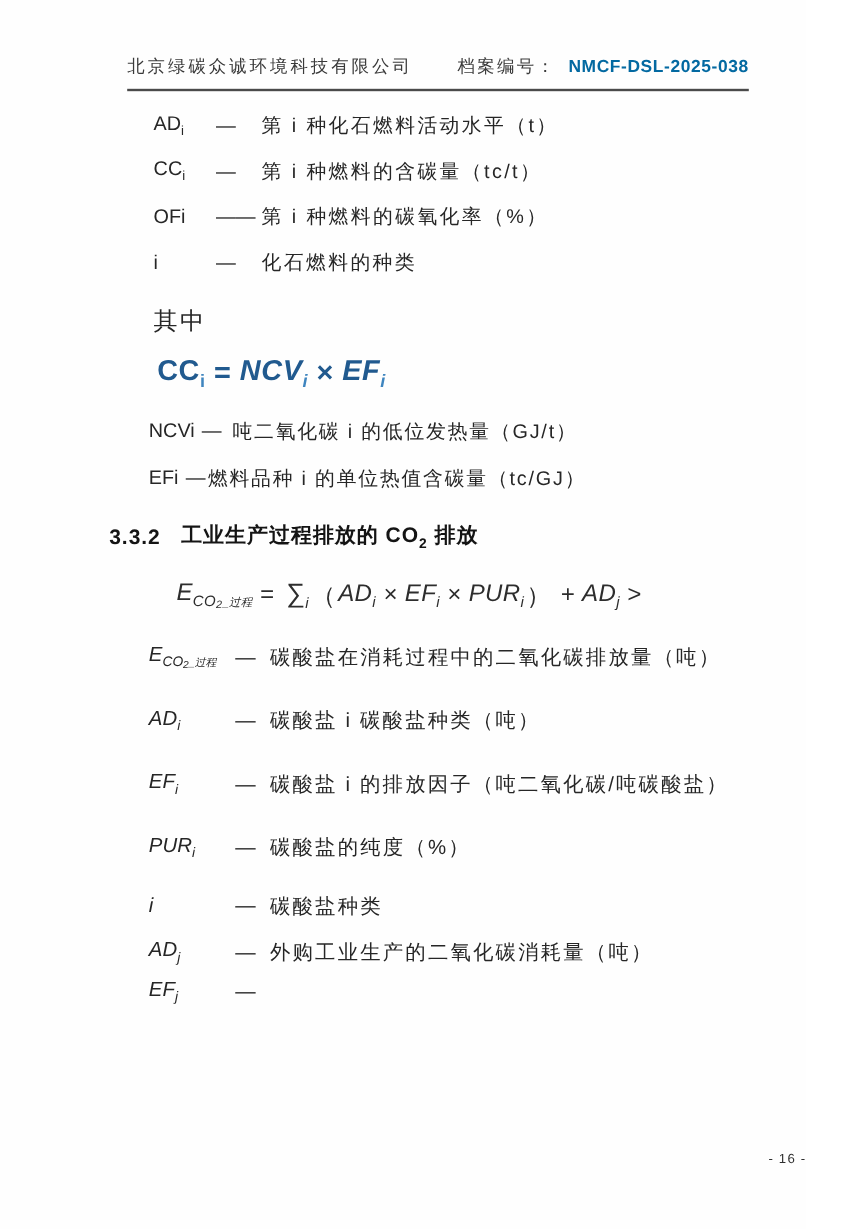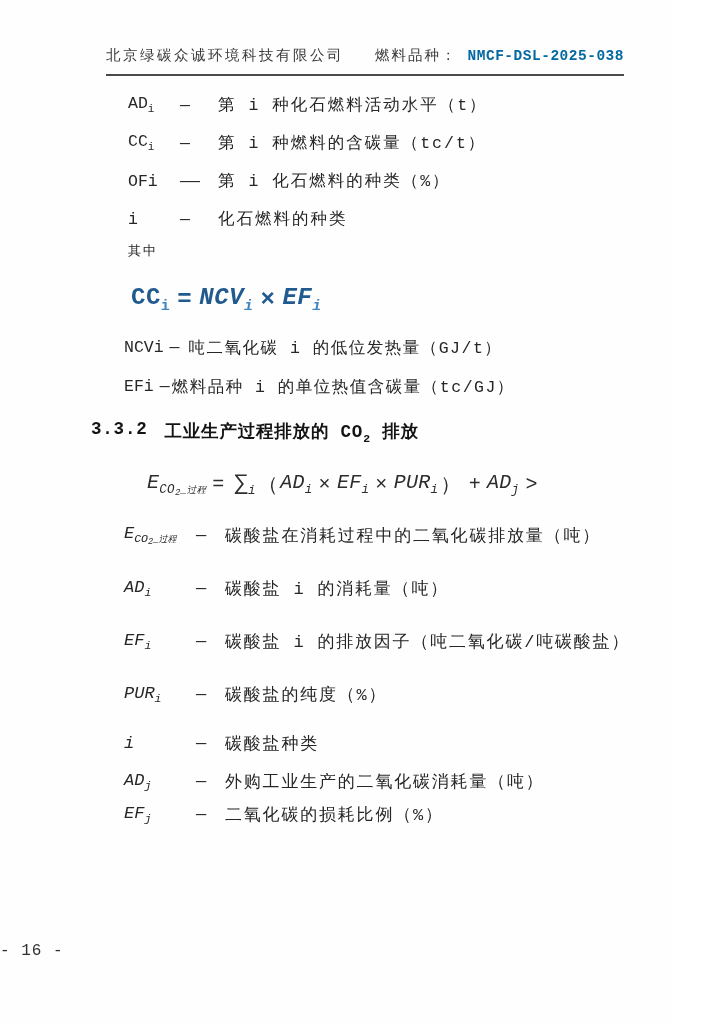--- a/index.html
+++ b/index.html
@@ -1,20 +1,20 @@
 <!DOCTYPE html>
 <html><head>
 <meta charset="utf-8">
 <style>
   * { margin:0; padding:0; box-sizing:border-box; }
   html,body { background:#ffffff; }
   .page {
     position:relative; width:672px; height:1024px;
     background:#fefefe; overflow:hidden;
-    font-family:Liberation Mono, monospace;
+    font-family:Liberation Sans, sans-serif;
     color:#262626;
   }
   
   .header {
     position:absolute; top:46px; left:106px; width:518px;
     display:flex; justify-content:space-between; align-items:baseline;
     padding-bottom:9px; border-bottom:2px solid #4a4a4a;
     font-size:14.5px; color:#3a3a3a;
   }
   .company { letter-spacing:2.5px; }
@@ -25,41 +25,41 @@
   
   .content { position:absolute; top:86px; left:91px; width:514px; }
 
   
   .def1-row { display:flex; align-items:center; height:38px; margin-left:37px; font-size:16.5px; }
   .def1-term { min-width:52px; }
   .def1-dash { min-width:38px; white-space:nowrap; }
   .def1-desc { letter-spacing:2px; white-space:nowrap; }
   sub { font-size:11px; }
 
-  .among { margin:4px 0 0 37px; height:30px; font-size:13px; letter-spacing:2px; }
+  .among { margin:16px 0 0 37px; height:30px; font-size:20px; letter-spacing:2px; }
 
   
   .formula-cc {
     margin:4px 0 6px 40px; height:46px; display:flex; align-items:center;
     font-size:24px; font-weight:700; font-style:italic; color:#215a8f;
     letter-spacing:0.5px;
   }
   .formula-cc .upright { font-style:normal; }
   .formula-cc sub { font-size:15px; color:#3f85bf; }
   .formula-cc .op { padding:0 7px; }
 
   .ncv-row { display:flex; align-items:center; height:39px; margin-left:33px; font-size:16.5px; }
   .ncv-term { white-space:nowrap; }
   .ncv-dash { margin:0 9px 0 6px; }
   .ncv-dash.close { margin:0 2px 0 6px; }
   .ncv-desc { letter-spacing:1.5px; white-space:nowrap; }
 
   
   .heading {
-    margin-top:13px; height:32px; display:flex; align-items:flex-start;
+    margin-top:13px; height:32px; display:flex; align-items:center;
     font-weight:700; font-size:17.5px; color:#141414; letter-spacing:0.8px;
   }
   .heading-num { margin-right:17px; }
   .heading sub { font-size:11.5px; font-weight:700; }
 
   
   .para {
     margin-top:6px; font-size:17px; line-height:36.8px;
     text-align:justify; text-align-last:left; letter-spacing:1.2px;
     text-indent:2.15em; color:#1f1f1f;
@@ -84,54 +84,54 @@
   .def2-row.tight { height:33px; }
   .def2-term { min-width:72px; font-style:italic; white-space:nowrap; }
   .def2-term sub { font-size:11.5px; }
   .def2-term sub .tiny-cn { font-size:9px; }
   .def2-term sub .subsub { font-size:8.5px; vertical-align:-2px; }
   .def2-dash { min-width:28px; }
   .def2-desc { letter-spacing:1.8px; white-space:nowrap; padding-left:1px; }
 
   
   .footer {
-    position:absolute; bottom:64px; left:0; width:100%;
-    text-align:left; font-size:16px; color:#2f2f2f; letter-spacing:1px;
+    position:absolute; bottom:52px; left:0; width:100%;
+    text-align:right; font-size:11px; color:#2f2f2f; letter-spacing:1px;
   }
 </style>
 </head>
 <body>
 
 <div class="page">
 
   <div class="header">
     <span class="company">北京绿碳众诚环境科技有限公司</span>
     <span class="docno-wrap">
-      <span class="docno-label">燃料品种：</span>
+      <span class="docno-label">档案编号：</span>
       <span class="docno-value">NMCF-DSL-2025-038</span>
     </span>
   </div>
 
   <div class="content">
 
     <div>
       <div class="def1-row">
         <span class="def1-term"><span>AD</span><sub>i</sub></span>
         <span class="def1-dash">—</span>
         <span class="def1-desc">第 i 种化石燃料活动水平（t）</span>
       </div>
       <div class="def1-row">
         <span class="def1-term"><span>CC</span><sub>i</sub></span>
         <span class="def1-dash">—</span>
         <span class="def1-desc">第 i 种燃料的含碳量（tc/t）</span>
       </div>
       <div class="def1-row">
         <span class="def1-term"><span>OFi</span></span>
         <span class="def1-dash">——</span>
-        <span class="def1-desc">第 i 化石燃料的种类（%）</span>
+        <span class="def1-desc">第 i 种燃料的碳氧化率（%）</span>
       </div>
       <div class="def1-row">
         <span class="def1-term"><span>i</span></span>
         <span class="def1-dash">—</span>
         <span class="def1-desc">化石燃料的种类</span>
       </div>
     </div>
 
     <div class="among">其中</div>
 
@@ -178,21 +178,21 @@
 
     <div>
       <div class="def2-row wide">
         <span class="def2-term"><span>E</span><sub><span>CO</span><span class="subsub">2</span><span class="tiny-cn">_过程</span></sub></span>
         <span class="def2-dash">—</span>
         <span class="def2-desc">碳酸盐在消耗过程中的二氧化碳排放量（吨）</span>
       </div>
       <div class="def2-row wide">
         <span class="def2-term"><span>AD</span><sub>i</sub></span>
         <span class="def2-dash">—</span>
-        <span class="def2-desc">碳酸盐 i 的消耗量（吨）</span>
+        <span class="def2-desc">碳酸盐 i 碳酸盐种类（吨）</span>
       </div>
       <div class="def2-row wide">
         <span class="def2-term"><span>EF</span><sub>i</sub></span>
         <span class="def2-dash">—</span>
         <span class="def2-desc">碳酸盐 i 的排放因子（吨二氧化碳/吨碳酸盐）</span>
       </div>
       <div class="def2-row wide">
         <span class="def2-term"><span>PUR</span><sub>i</sub></span>
         <span class="def2-dash">—</span>
         <span class="def2-desc">碳酸盐的纯度（%）</span>
@@ -203,21 +203,20 @@
         <span class="def2-desc">碳酸盐种类</span>
       </div>
       <div class="def2-row tight">
         <span class="def2-term"><span>AD</span><sub>j</sub></span>
         <span class="def2-dash">—</span>
         <span class="def2-desc">外购工业生产的二氧化碳消耗量（吨）</span>
       </div>
       <div class="def2-row tight">
         <span class="def2-term"><span>EF</span><sub>j</sub></span>
         <span class="def2-dash">—</span>
-        <span class="def2-desc">二氧化碳的损耗比例（%）</span>
       </div>
     </div>
 
   </div>
 
   <div class="footer">- 16 -</div>
 
 </div>
 
 </body></html>

